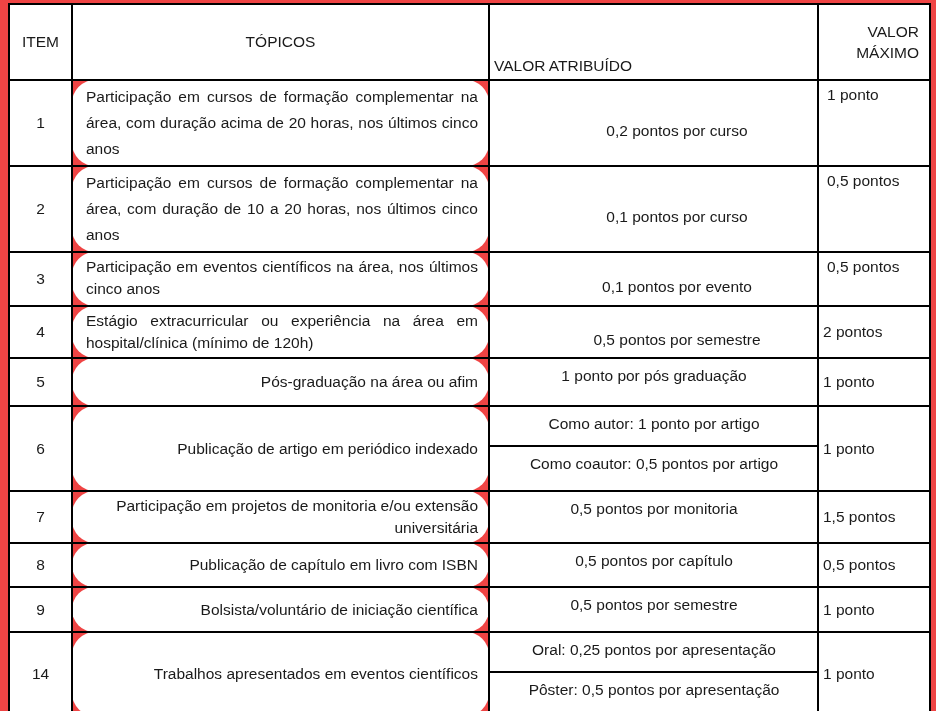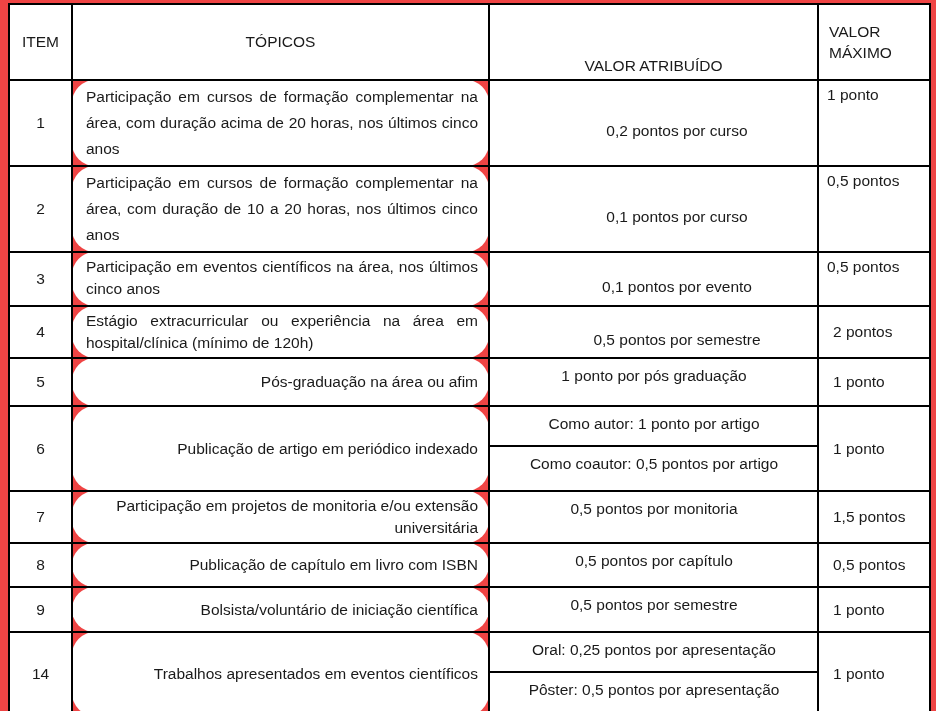--- a/index.html
+++ b/index.html
@@ -34,27 +34,27 @@
   }
   
   th.h-item, th.h-topic {
     font-weight: bold;
     text-align: center;
     vertical-align: middle;
     padding: 0 4px;
   }
   th.h-value {
     font-weight: bold;
-    text-align: center;
+    text-align: left;
     vertical-align: bottom;
     padding: 0 4px 4px 4px;
   }
   th.h-max {
     font-weight: bold;
-    text-align: left;
+    text-align: right;
     vertical-align: middle;
     line-height: 21px;
     padding: 16px 10px;
   }
   
   td.item {
     font-weight: bold;
     text-align: center;
     vertical-align: middle;
     padding: 0 2px;
@@ -80,21 +80,21 @@
     text-align: center;
   }
   
   td.max-top {
     vertical-align: top;
     padding: 5px 4px 0 8px;
     text-align: left;
   }
   td.max-mid {
     vertical-align: middle;
-    padding: 0 4px 0 14px;
+    padding: 0 4px 0 4px;
     text-align: left;
     margin-top: 38px;
   }
   
   td.total-label {
     font-weight: bold;
     text-align: center;
     vertical-align: middle;
     padding: 0 4px;
   }

